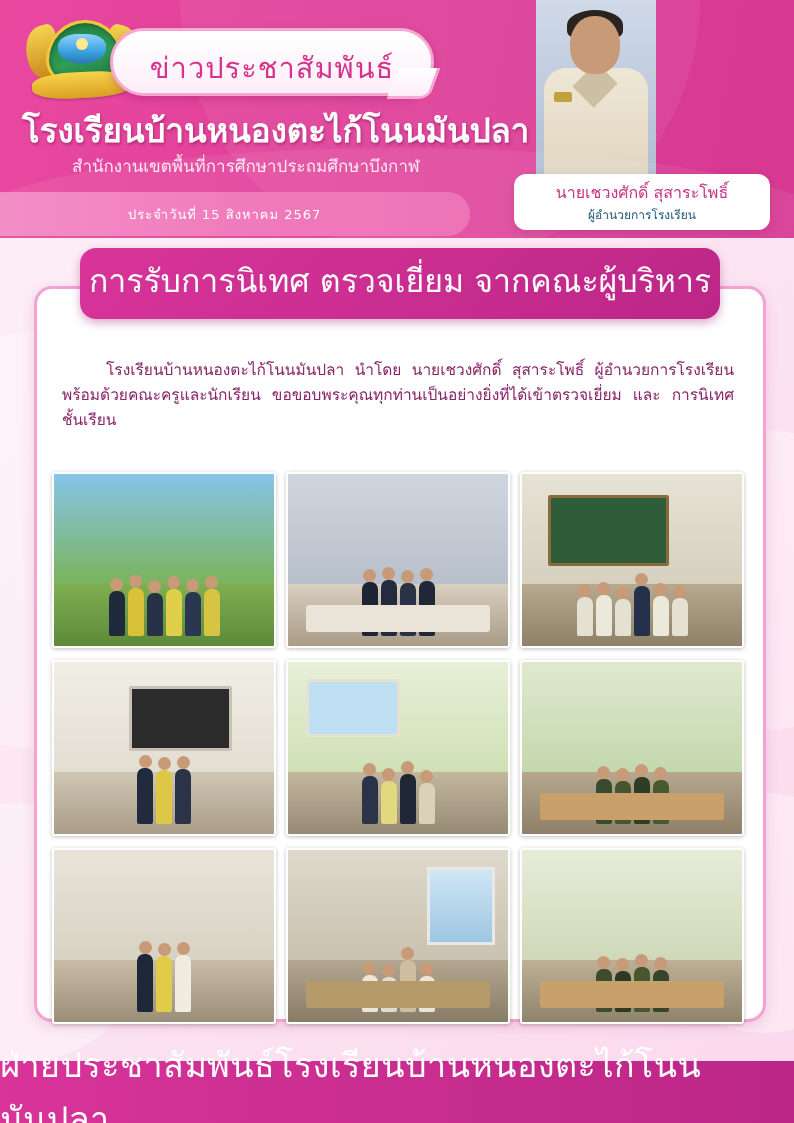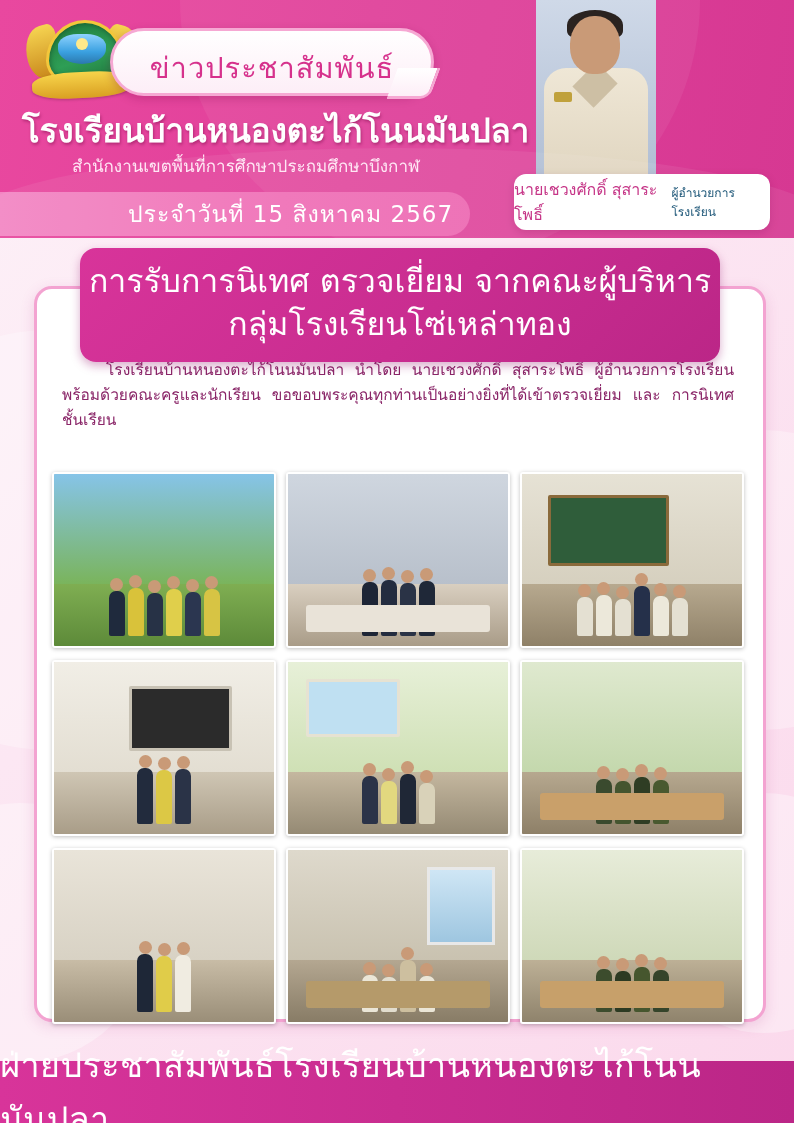--- a/index.html
+++ b/index.html
@@ -163,21 +163,21 @@
     width: 470px;
     height: 44px;
     background: linear-gradient(90deg, #f386c3 0%, #ef6fb6 60%, rgba(239,111,182,0.85) 100%);
     border-top-right-radius: 22px;
     border-bottom-right-radius: 22px;
     display: flex;
     align-items: center;
   }
   .date-text {
     color: #ffffff;
-    font-size: 23px;
+    font-size: 13px;
     letter-spacing: 1px;
     margin-left: 128px;
   }
 
   
   .director-photo {
     position: absolute;
     right: 138px;
     top: 0;
     width: 120px;
@@ -229,20 +229,21 @@
   .director-card {
     position: absolute;
     right: 24px;
     top: 174px;
     width: 256px;
     height: 56px;
     background: #ffffff;
     border-radius: 12px;
     box-shadow: 0 3px 8px rgba(120,10,70,0.22);
     display: flex;
+    flex-direction: column;
     align-items: center;
     justify-content: center;
   }
   .director-name {
     color: #c2277f;
     font-size: 16px;
   }
   .director-role {
     color: #0c4a6e;
     font-size: 12px;
@@ -407,21 +408,20 @@
     <div class="director-card">
       <div class="director-name">นายเชวงศักดิ์  สุสาระโพธิ์</div>
       <div class="director-role">ผู้อำนวยการโรงเรียน</div>
     </div>
   </div>
 
   <div class="content-card"></div>
 
   <div class="headline-banner">
     <div class="headline-line">การรับการนิเทศ ตรวจเยี่ยม จากคณะผู้บริหาร</div>
-    <div class="headline-line">กลุ่มโรงเรียนโซ่เหล่าทอง</div>
   </div>
 
   <div class="body-text">
     <p>โรงเรียนบ้านหนองตะไก้โนนมันปลา นำโดย นายเชวงศักดิ์ สุสาระโพธิ์ ผู้อำนวยการโรงเรียน พร้อมด้วยคณะครูและนักเรียน ขอขอบพระคุณทุกท่านเป็นอย่างยิ่งที่ได้เข้าตรวจเยี่ยม และ การนิเทศชั้นเรียน</p>
   </div>
 
   <div class="photo-grid">
 
     <div class="photo">
       <div class="ph-wall" style="background:linear-gradient(180deg,#86c4e8 0%,#7ab45c 100%);"></div>

